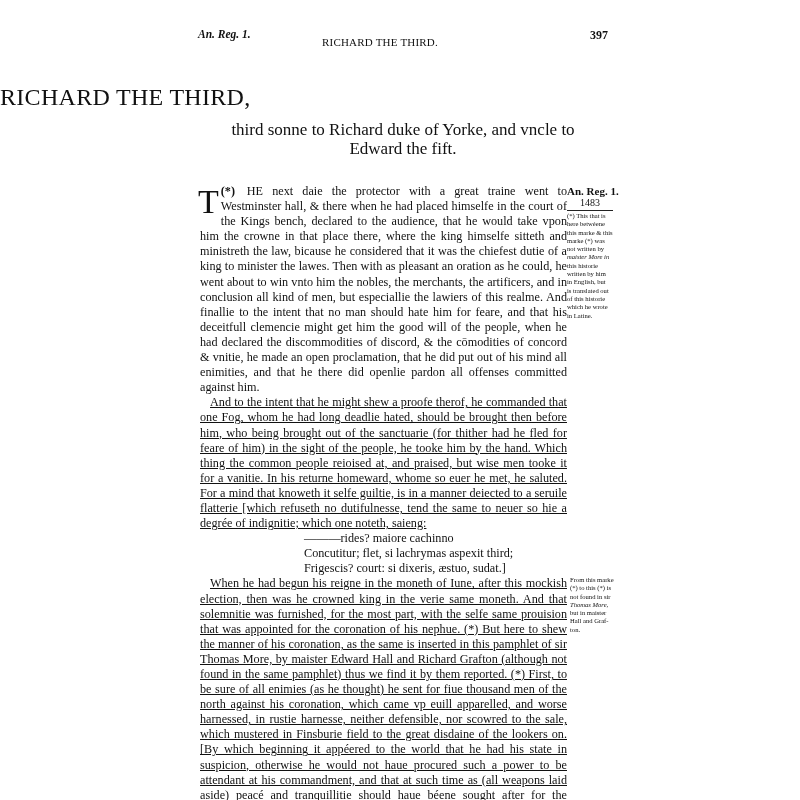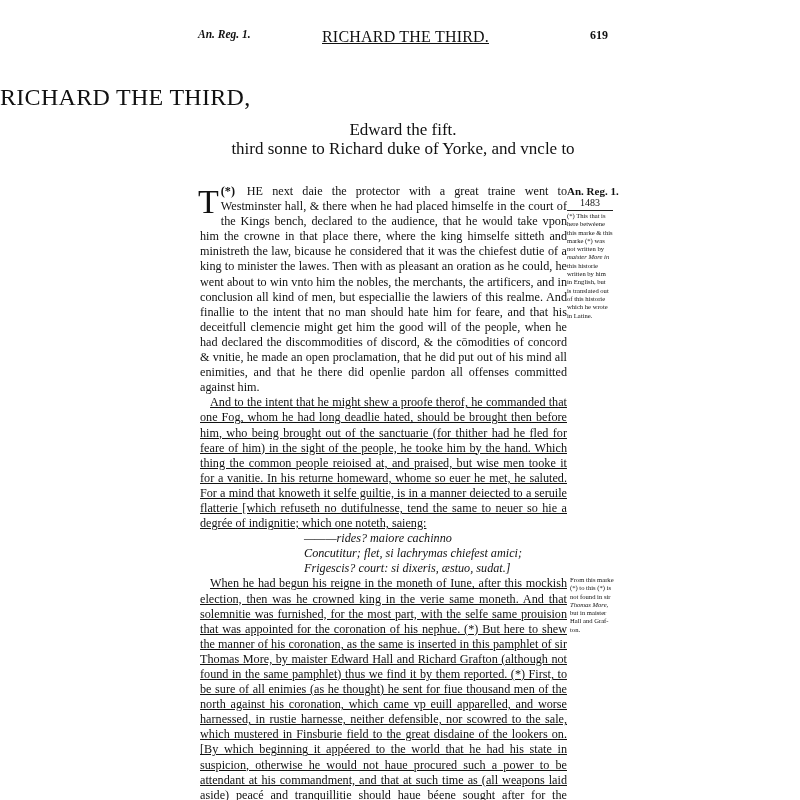--- a/index.html
+++ b/index.html
@@ -3,69 +3,69 @@
 <meta charset="utf-8">
 <style>
   html, body { margin: 0; padding: 0; background: #ffffff; }
   body { width: 800px; height: 800px; position: relative; overflow: hidden;
          font-family: "Liberation Serif", "DejaVu Serif", serif; color: #111; }
   .page { position: absolute; left: 0; top: 0; width: 800px; height: 800px; background: #fff; }
 
   .running-head { position: absolute; top: 28px; left: 198px; width: 402px; height: 16px;
                   font-size: 12px; }
   .rh-left { position: absolute; left: 0; top: 0; font-style: italic; font-weight: bold; font-size: 11.5px; }
-  .rh-center { position: absolute; left: 124px; top: 0; font-size: 16px; letter-spacing: 0.2px; text-decoration: underline; }
+  .rh-center { position: absolute; left: 124px; top: 8px; font-size: 11px; letter-spacing: 0.2px; }
   .rh-right { position: absolute; right: -8px; top: 0; font-weight: bold; font-size: 12px; }
 
   .title { position: absolute; top: 84px; left: 0; width: 800px; 
            font-size: 24px; letter-spacing: 0.3px; }
   .subtitle { position: absolute; top: 120px; left: 212px; width: 382px; text-align: center;
               font-size: 17px; line-height: 19px; }
 
   .body-text { position: absolute; left: 200px; top: 184px; width: 367px;
                font-size: 12.2px; line-height: 15.1px; text-align: justify; }
   .body-text p { margin: 0; }
   .body-text .indent { text-indent: 10px; text-decoration: underline; }
   .marker-lead { display: inline-block; width: 26px; font-weight: bold; }
   .dropcap { float: left; font-size: 34px; line-height: 28px; margin: 2px 2px 0 -2px; padding-top: 2px; }
-  .verse { padding-left: 104px; text-align: left; font-style: italic; }
+  .verse { padding-left: 104px; text-align: left; }
 
   .margin-note { position: absolute; font-size: 6.6px; line-height: 8.3px; color: #111; }
   .mn-1 { left: 567px; top: 185px; width: 60px; }
   .mn-1 .mn-head { font-size: 11px; font-weight: bold; line-height: 12px; }
   .mn-1 .mn-year { font-size: 10px; line-height: 12px; text-align: center; width: 46px;
                    border-bottom: 1px solid #222; padding-bottom: 1px; margin-bottom: 1px; }
   .mn-2 { left: 570px; top: 576px; width: 58px; }
   .italic { font-style: italic; }
 </style>
 </head>
 <body>
 
 <div class="page">
 
   <div class="running-head">
     <span class="rh-left">An. Reg. 1.</span>
     <span class="rh-center">RICHARD THE THIRD.</span>
-    <span class="rh-right">619</span>
+    <span class="rh-right">397</span>
   </div>
 
   <div class="title">RICHARD THE THIRD,</div>
   <div class="subtitle">
+    <div>third sonne to Richard duke of Yorke, and vncle to</div>
     <div>Edward the fift.</div>
-    <div>third sonne to Richard duke of Yorke, and vncle to</div>
   </div>
 
   <div class="body-text">
     <p>
       <span class="marker-lead">(*)</span><span class="dropcap">T</span><span>HE next daie the protector with a great traine went to Westminster hall, &amp; there when he had placed himselfe in the court of the Kings bench, declared to the audience, that he would take vpon him the crowne in that place there, where the king himselfe sitteth and ministreth the law, bicause he considered that it was the chiefest dutie of a king to minister the lawes.  Then with as pleasant an oration as he could, he went about to win vnto him the nobles, the merchants, the artificers, and in conclusion all kind of men, but especiallie the lawiers of this realme.  And finallie to the intent that no man should hate him for feare, and that his deceitfull clemencie might get him the good will of the people, when he had declared the discommodities of discord, &amp; the cōmodities of concord &amp; vnitie, he made an open proclamation, that he did put out of his mind all enimities, and that he there did openlie pardon all offenses committed against him.</span>
     </p>
     <p class="indent">And to the intent that he might shew a proofe therof, he commanded that one Fog, whom he had long deadlie hated, should be brought then before him, who being brought out of the sanctuarie (for thither had he fled for feare of him) in the sight of the people, he tooke him by the hand.  Which thing the common people reioised at, and praised, but wise men tooke it for a vanitie.  In his returne homeward, whome so euer he met, he saluted.  For a mind that knoweth it selfe guiltie, is in a manner deiected to a seruile flatterie [which refuseth no dutifulnesse, tend the same to neuer so hie a degrée of indignitie; which one noteth, saieng:</p>
     <div class="verse">
       <div>———rides? maiore cachinno</div>
-      <div>Concutitur; flet, si lachrymas chiefest amici;</div>
+      <div>Concutitur; flet, si lachrymas aspexit third;</div>
       <div>Frigescis? court: si dixeris, æstuo, sudat.]</div>
     </div>
     <p class="indent">When he had begun his reigne in the moneth of Iune, after this mockish election, then was he crowned king in the verie same moneth.  And that solemnitie was furnished, for the most part, with the selfe same prouision that was appointed for the coronation of his nephue.  (*) But here to shew the manner of his coronation, as the same is inserted in this pamphlet of sir Thomas More, by maister Edward Hall and Richard Grafton (although not found in the same pamphlet) thus we find it by them reported.  (*) First, to be sure of all enimies (as he thought) he sent for fiue thousand men of the north against his coronation, which came vp euill apparelled, and worse harnessed, in rustie harnesse, neither defensible, nor scowred to the sale, which mustered in Finsburie field to the great disdaine of the lookers on.  [By which beginning it appéered to the world that he had his state in suspicion, otherwise he would not haue procured such a power to be attendant at his commandment, and that at such time as (all weapons laid aside) peacé and tranquillitie should haue béene sought after for the comforts of the peoples minds, &amp; the safetie of his owne person; but being verie mistrustfull &amp; fraught with carefull thoughts, he was in a maze betwéene hope and feare, according to this verie true saieng:</p>
 
   </div>
 
   <div class="margin-note mn-1">
     <div class="mn-head">An. Reg. 1.</div>
     <div class="mn-year">1483</div>
     <div>(*) This that is</div>

